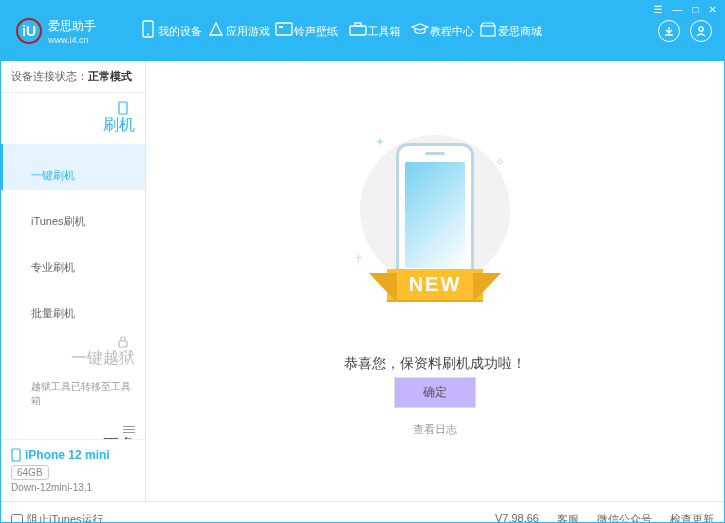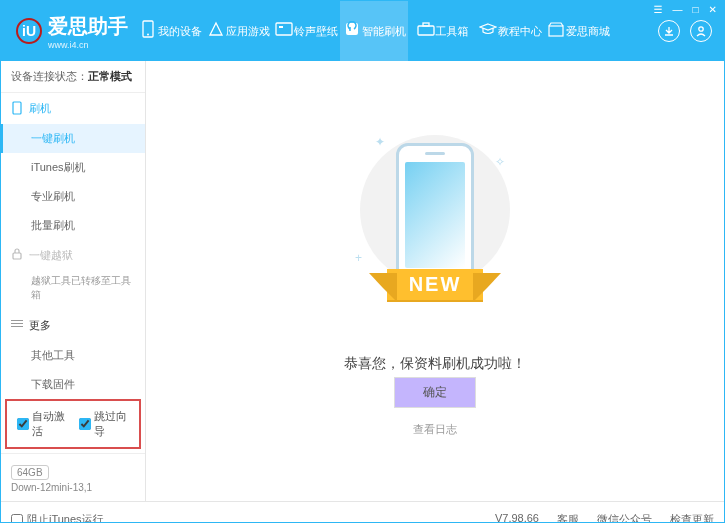--- a/index.html
+++ b/index.html
@@ -1,39 +1,39 @@
 <!DOCTYPE html>
 <html><head>
 <meta charset="utf-8">
 <style>
 * { margin: 0; padding: 0; box-sizing: border-box; }
 body { width: 725px; height: 523px; font-family: "Microsoft YaHei", Arial, sans-serif; font-size: 12px; border: 1px solid #2db7f5; overflow: hidden; background: #fff; }
 .header { height: 60px; background: #2db7f5; display: flex; align-items: center; color: #fff; }
 .logo-area { display: flex; align-items: center; padding-left: 15px; width: 135px; }
 .logo-icon { width: 26px; height: 26px; border: 2px solid #b91c1c; border-radius: 50%; font-weight: bold; font-size: 14px; display: flex; align-items: center; justify-content: center; margin-right: 6px; }
 .logo-text { display: flex; flex-direction: column; }
-.logo-title { font-size: 20px; font-weight: bold; }
+.logo-title { font-size: 12px; font-weight: normal; }
 .logo-url { font-size: 9px; opacity: 0.85; }
 .nav-tabs { display: flex; height: 100%; flex: 1; }
 .nav-tab { width: 68px; display: flex; flex-direction: row; align-items: center; justify-content: center; cursor: pointer; font-size: 11px; }
 .nav-tab.active { background: #57c4f7; }
 .nav-icon { width: 20px; height: 20px; margin-bottom: 4px; display: flex; align-items: center; justify-content: center; }
 .window-controls { position: absolute; top: 2px; right: 4px; display: flex; gap: 2px; color: #fff; font-size: 10px; }
 .wc-btn { padding: 2px 4px; cursor: pointer; }
 .header-right { display: flex; align-items: center; padding-right: 12px; gap: 10px; }
 .circle-btn { width: 22px; height: 22px; border: 1.5px solid #fff; border-radius: 50%; display: flex; align-items: center; justify-content: center; cursor: pointer; }
 .body-area { display: flex; height: 440px; }
 .sidebar { width: 145px; border-right: 1px solid #e5e5e5; display: flex; flex-direction: column; }
 .status-row { padding: 8px 10px; border-bottom: 1px solid #eee; font-size: 11px; color: #666; }
 .status-val { color: #333; font-weight: bold; }
 .sidebar-scroll { flex: 1; overflow-y: auto; }
-.section-head { display: flex; align-items: flex-start; padding: 8px 10px; font-size: 11px; color: #333; cursor: pointer; }
+.section-head { display: flex; align-items: flex-end; padding: 8px 10px; font-size: 16px; color: #333; cursor: pointer; flex-direction: column; }
 .section-head.blue { color: #2db7f5; }
 .section-head svg { margin-right: 6px; }
-.sub-item { padding: 7px 10px 7px 30px; font-size: 11px; color: #666; cursor: pointer; }
+.sub-item { padding: 24px 10px 7px 30px; font-size: 11px; color: #666; cursor: pointer; }
 .sub-item.active { background: #e6f4ff; color: #2db7f5; border-left: 2px solid #2db7f5; padding-left: 28px; }
 .sub-note { padding: 3px 10px 8px 30px; font-size: 10px; color: #999; }
 .checkbox-row { display: flex; gap: 12px; padding: 8px 10px; border: 2px solid #d94e4e; margin: 4px; font-size: 11px; align-items: center; }
 .cb { display: flex; align-items: center; gap: 3px; color: #555; }
 .cb input { accent-color: #2db7f5; width: 12px; height: 12px; }
 .device-block { padding: 8px 10px; border-top: 1px solid #eee; }
 .device-name { color: #2db7f5; font-size: 12px; font-weight: bold; display: flex; align-items: center; gap: 4px; }
 .badge { display: inline-block; border: 1px solid #ccc; border-radius: 3px; padding: 1px 5px; font-size: 10px; color: #888; margin-top: 3px; }
 .device-sub { font-size: 10px; color: #888; margin-top: 2px; }
 .main { flex: 1; display: flex; flex-direction: column; align-items: center; justify-content: center; position: relative; }
@@ -95,30 +95,20 @@
     </div>
     <div class="nav-tab">
       <span class="nav-icon">
           <svg width="18" height="14">
             <rect x="1" y="1" width="16" height="12" rx="1" fill="none" stroke="#fff" stroke-width="1.3"></rect>
             <rect x="4" y="4" width="4" height="2" fill="#fff"></rect>
           </svg>
         </span>
       <span>铃声壁纸</span>
     </div>
-    <div class="nav-tab active">
-      <span class="nav-icon">
-          <svg width="16" height="16">
-            <rect x="2" y="2" width="12" height="12" rx="2" fill="#fff"></rect>
-            <path d="M6 8 A4 4 0 1 1 10 8" fill="none" stroke="#2db7f5" stroke-width="1.5"></path>
-            <path d="M6 6 L6 10" stroke="#2db7f5" stroke-width="1.5"></path>
-          </svg>
-        </span>
-      <span>智能刷机</span>
-    </div>
     <div class="nav-tab">
       <span class="nav-icon">
           <svg width="18" height="14">
             <rect x="1" y="4" width="16" height="9" rx="1" fill="none" stroke="#fff" stroke-width="1.3"></rect>
             <rect x="6" y="1" width="6" height="3" fill="none" stroke="#fff" stroke-width="1.3"></rect>
           </svg>
         </span>
       <span>工具箱</span>
     </div>
     <div class="nav-tab">
@@ -184,31 +174,27 @@
             <span></span>
             <span></span>
             <span></span>
           </span>
         <span style="margin-left:6px">更多</span>
       </div>
       <div class="sub-item">其他工具</div>
       <div class="sub-item">下载固件</div>
 
     </div>
-    <div class="checkbox-row">
-      <label class="cb">
-          <input type="checkbox" checked="" style="">
-          <span>自动激活</span>
-        </label>
-      <label class="cb">
-          <input type="checkbox" checked="" style="">
-          <span>跳过向导</span>
-        </label>
-    </div>
     <div class="device-block">
+      <div class="device-name">
+        <svg width="10" height="14">
+            <rect x="1" y="1" width="8" height="12" rx="1" fill="none" stroke="#2db7f5" stroke-width="1.2"></rect>
+          </svg>
+        <span>iPhone 12 mini</span>
+      </div>
       <span class="badge">64GB</span>
       <div class="device-sub">Down-12mini-13,1</div>
     </div>
   </div>
 
   <div class="main">
     <div class="phone-art">
       <div class="circle-bg"></div>
       <span class="sparkle" style="top:10px;left:30px">✦</span>
       <span class="sparkle" style="top:30px;right:20px">✧</span>

